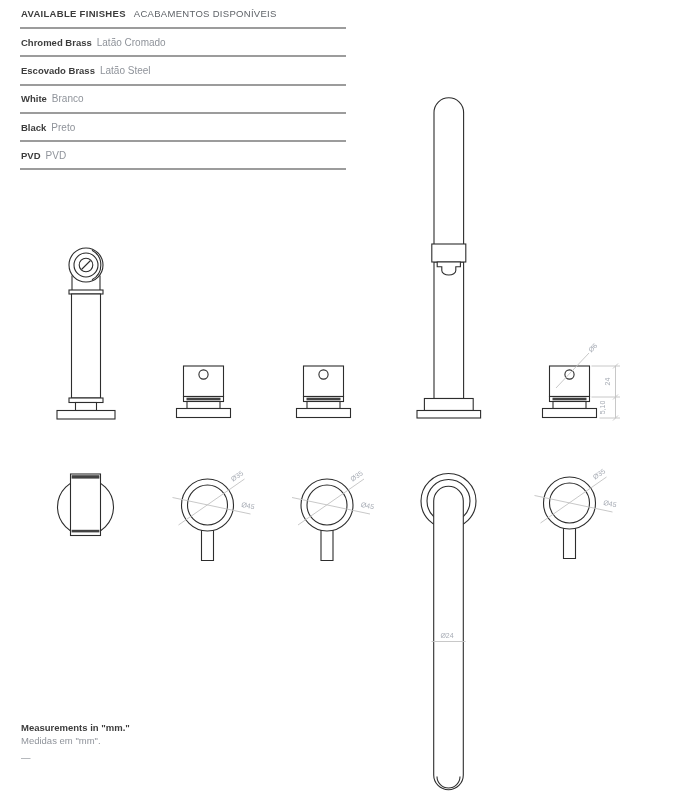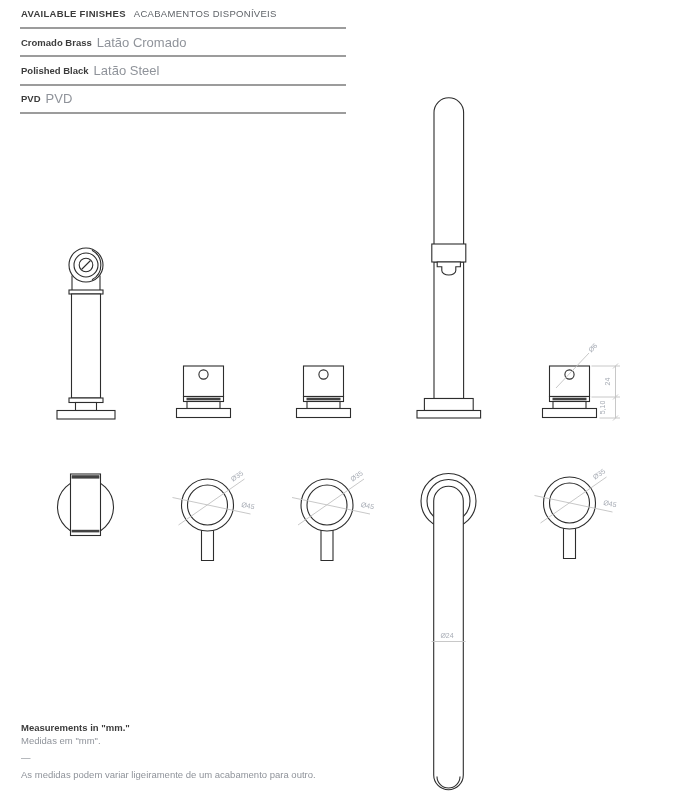--- a/index.html
+++ b/index.html
@@ -7,21 +7,21 @@
   body{font-family:"Liberation Sans","DejaVu Sans",sans-serif}
   .page{position:relative;width:624px;height:800px;background:#fff;overflow:hidden}
 
   .hdr{position:absolute;left:21px;top:8px;font-size:9.5px;letter-spacing:.3px;white-space:nowrap}
   .hen{font-weight:bold;color:#3c3c3c}
   .hpt{color:#5f6368;margin-left:5px}
 
   .ftable{position:absolute;left:20px;top:27px;width:326px;border-top:2px solid #9c9c9c}
   .frow{height:28.3px;border-bottom:2px solid #9c9c9c;display:flex;align-items:center;gap:5px;padding-left:1px;white-space:nowrap}
   .fen{font-weight:bold;color:#3c3c3c;font-size:9.5px}
-  .fpt{color:#8f939a;font-size:13px}
+  .fpt{color:#8f939a;font-size:10px}
 
   .drawings{position:absolute;left:0;top:0}
   .ln{fill:none;stroke:#2d2d2d;stroke-width:1.1}
   .lnf{fill:#ffffff;stroke:#2d2d2d;stroke-width:1.1}
   .band{fill:#424242;stroke:none}
   .dim{fill:none;stroke:#c2c2c2;stroke-width:0.9}
   .dimtxt{fill:#a6abb4;font-size:7px;font-family:"Liberation Sans","DejaVu Sans",sans-serif}
 
   .foot{position:absolute;left:21px;top:722px;font-size:9.5px;line-height:12.5px;white-space:nowrap}
   .fb{font-weight:bold;color:#3c3c3c}
@@ -33,26 +33,34 @@
 
 <div class="page">
 
   <div class="hdr">
     <span class="hen">AVAILABLE FINISHES</span>
     <span class="hpt">ACABAMENTOS DISPONÍVEIS</span>
   </div>
 
   <div class="ftable">
     <div class="frow">
-      <span class="fen">Cromado Brass</span>
+      <span class="fen">Chromed Brass</span>
       <span class="fpt">Latão Cromado</span>
     </div>
     <div class="frow">
-      <span class="fen">Polished Black</span>
+      <span class="fen">Escovado Brass</span>
       <span class="fpt">Latão Steel</span>
+    </div>
+    <div class="frow">
+      <span class="fen">White</span>
+      <span class="fpt">Branco</span>
+    </div>
+    <div class="frow">
+      <span class="fen">Black</span>
+      <span class="fpt">Preto</span>
     </div>
     <div class="frow">
       <span class="fen">PVD</span>
       <span class="fpt">PVD</span>
     </div>
   </div>
 
   <svg class="drawings" width="696" height="800" viewBox="0 0 696 800" xmlns="http://www.w3.org/2000/svg">
     <defs>
 
@@ -136,16 +144,15 @@
       <path class="ln" d="M437 776.5 A11.5 11.5 0 0 0 460 776.5"></path>
       <line class="dim" x1="431.5" y1="641.5" x2="465.5" y2="641.5"></line>
       <text class="dimtxt" x="447" y="637.5" text-anchor="middle">Ø24</text>
     </g>
   </svg>
 
   <div class="foot">
     <div class="fb">Measurements in "mm."</div>
     <div class="fg">Medidas em "mm".</div>
     <div class="dash">—</div>
-    <div class="fg">As medidas podem variar ligeiramente de um acabamento para outro.</div>
   </div>
 
 </div>
 
 </body></html>

